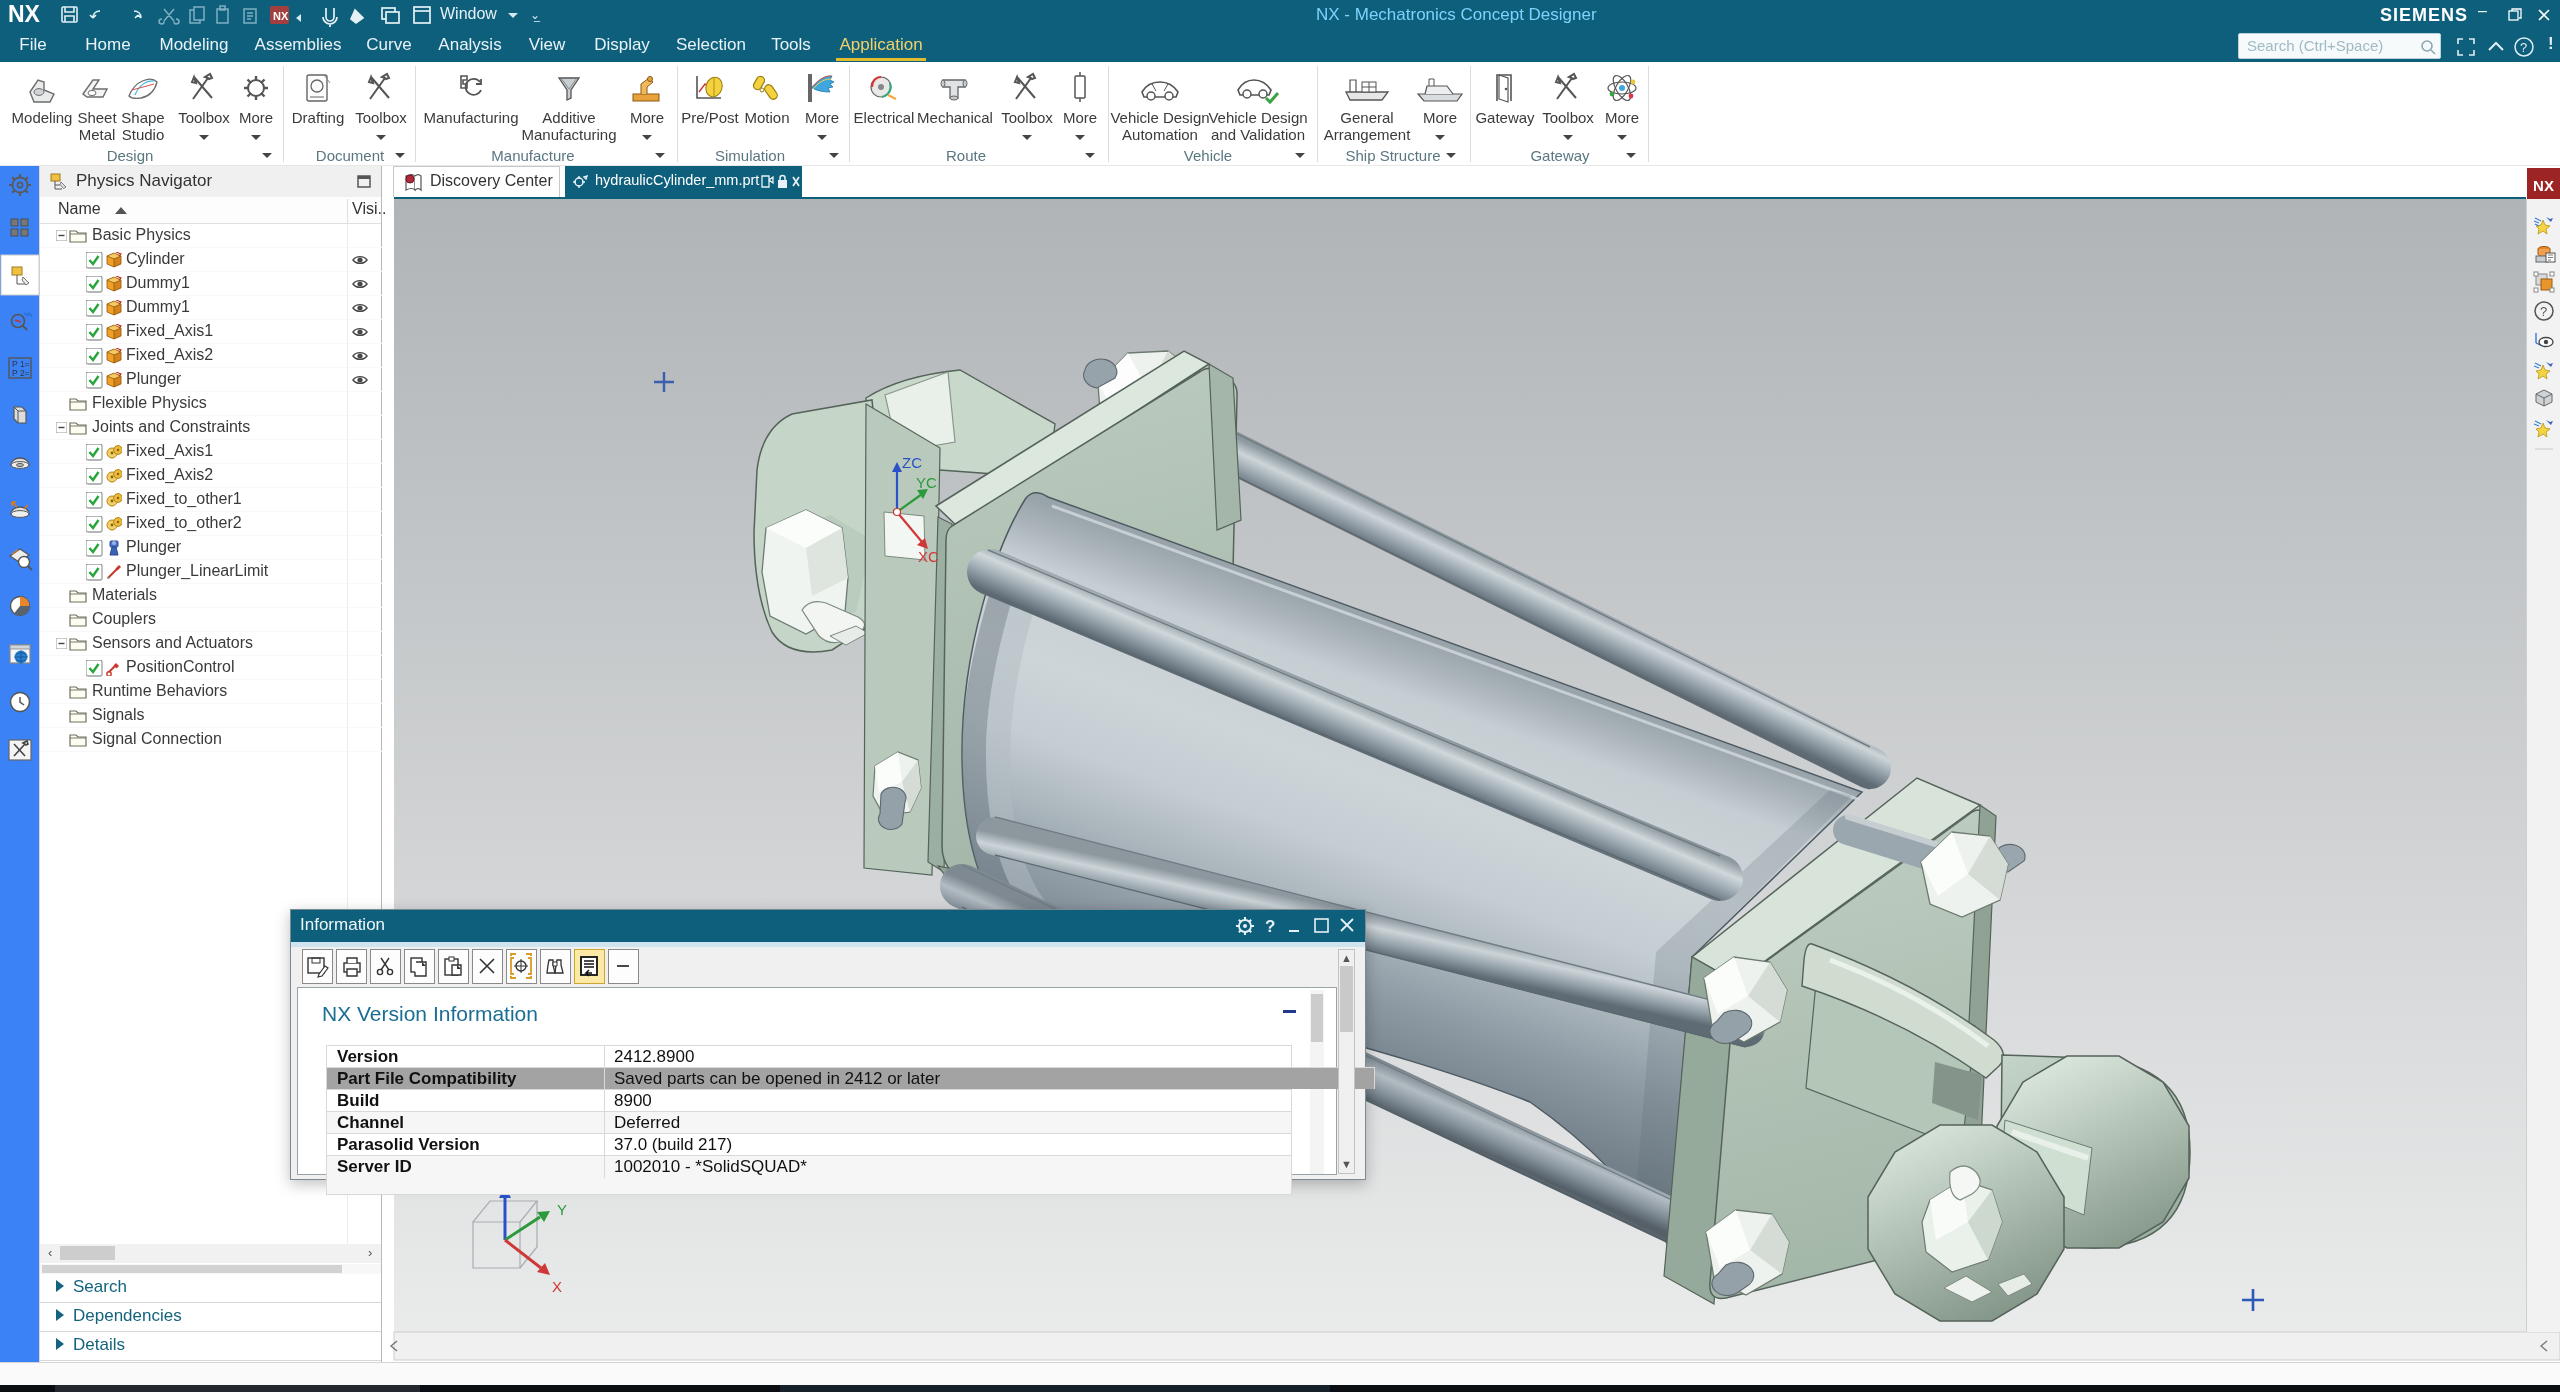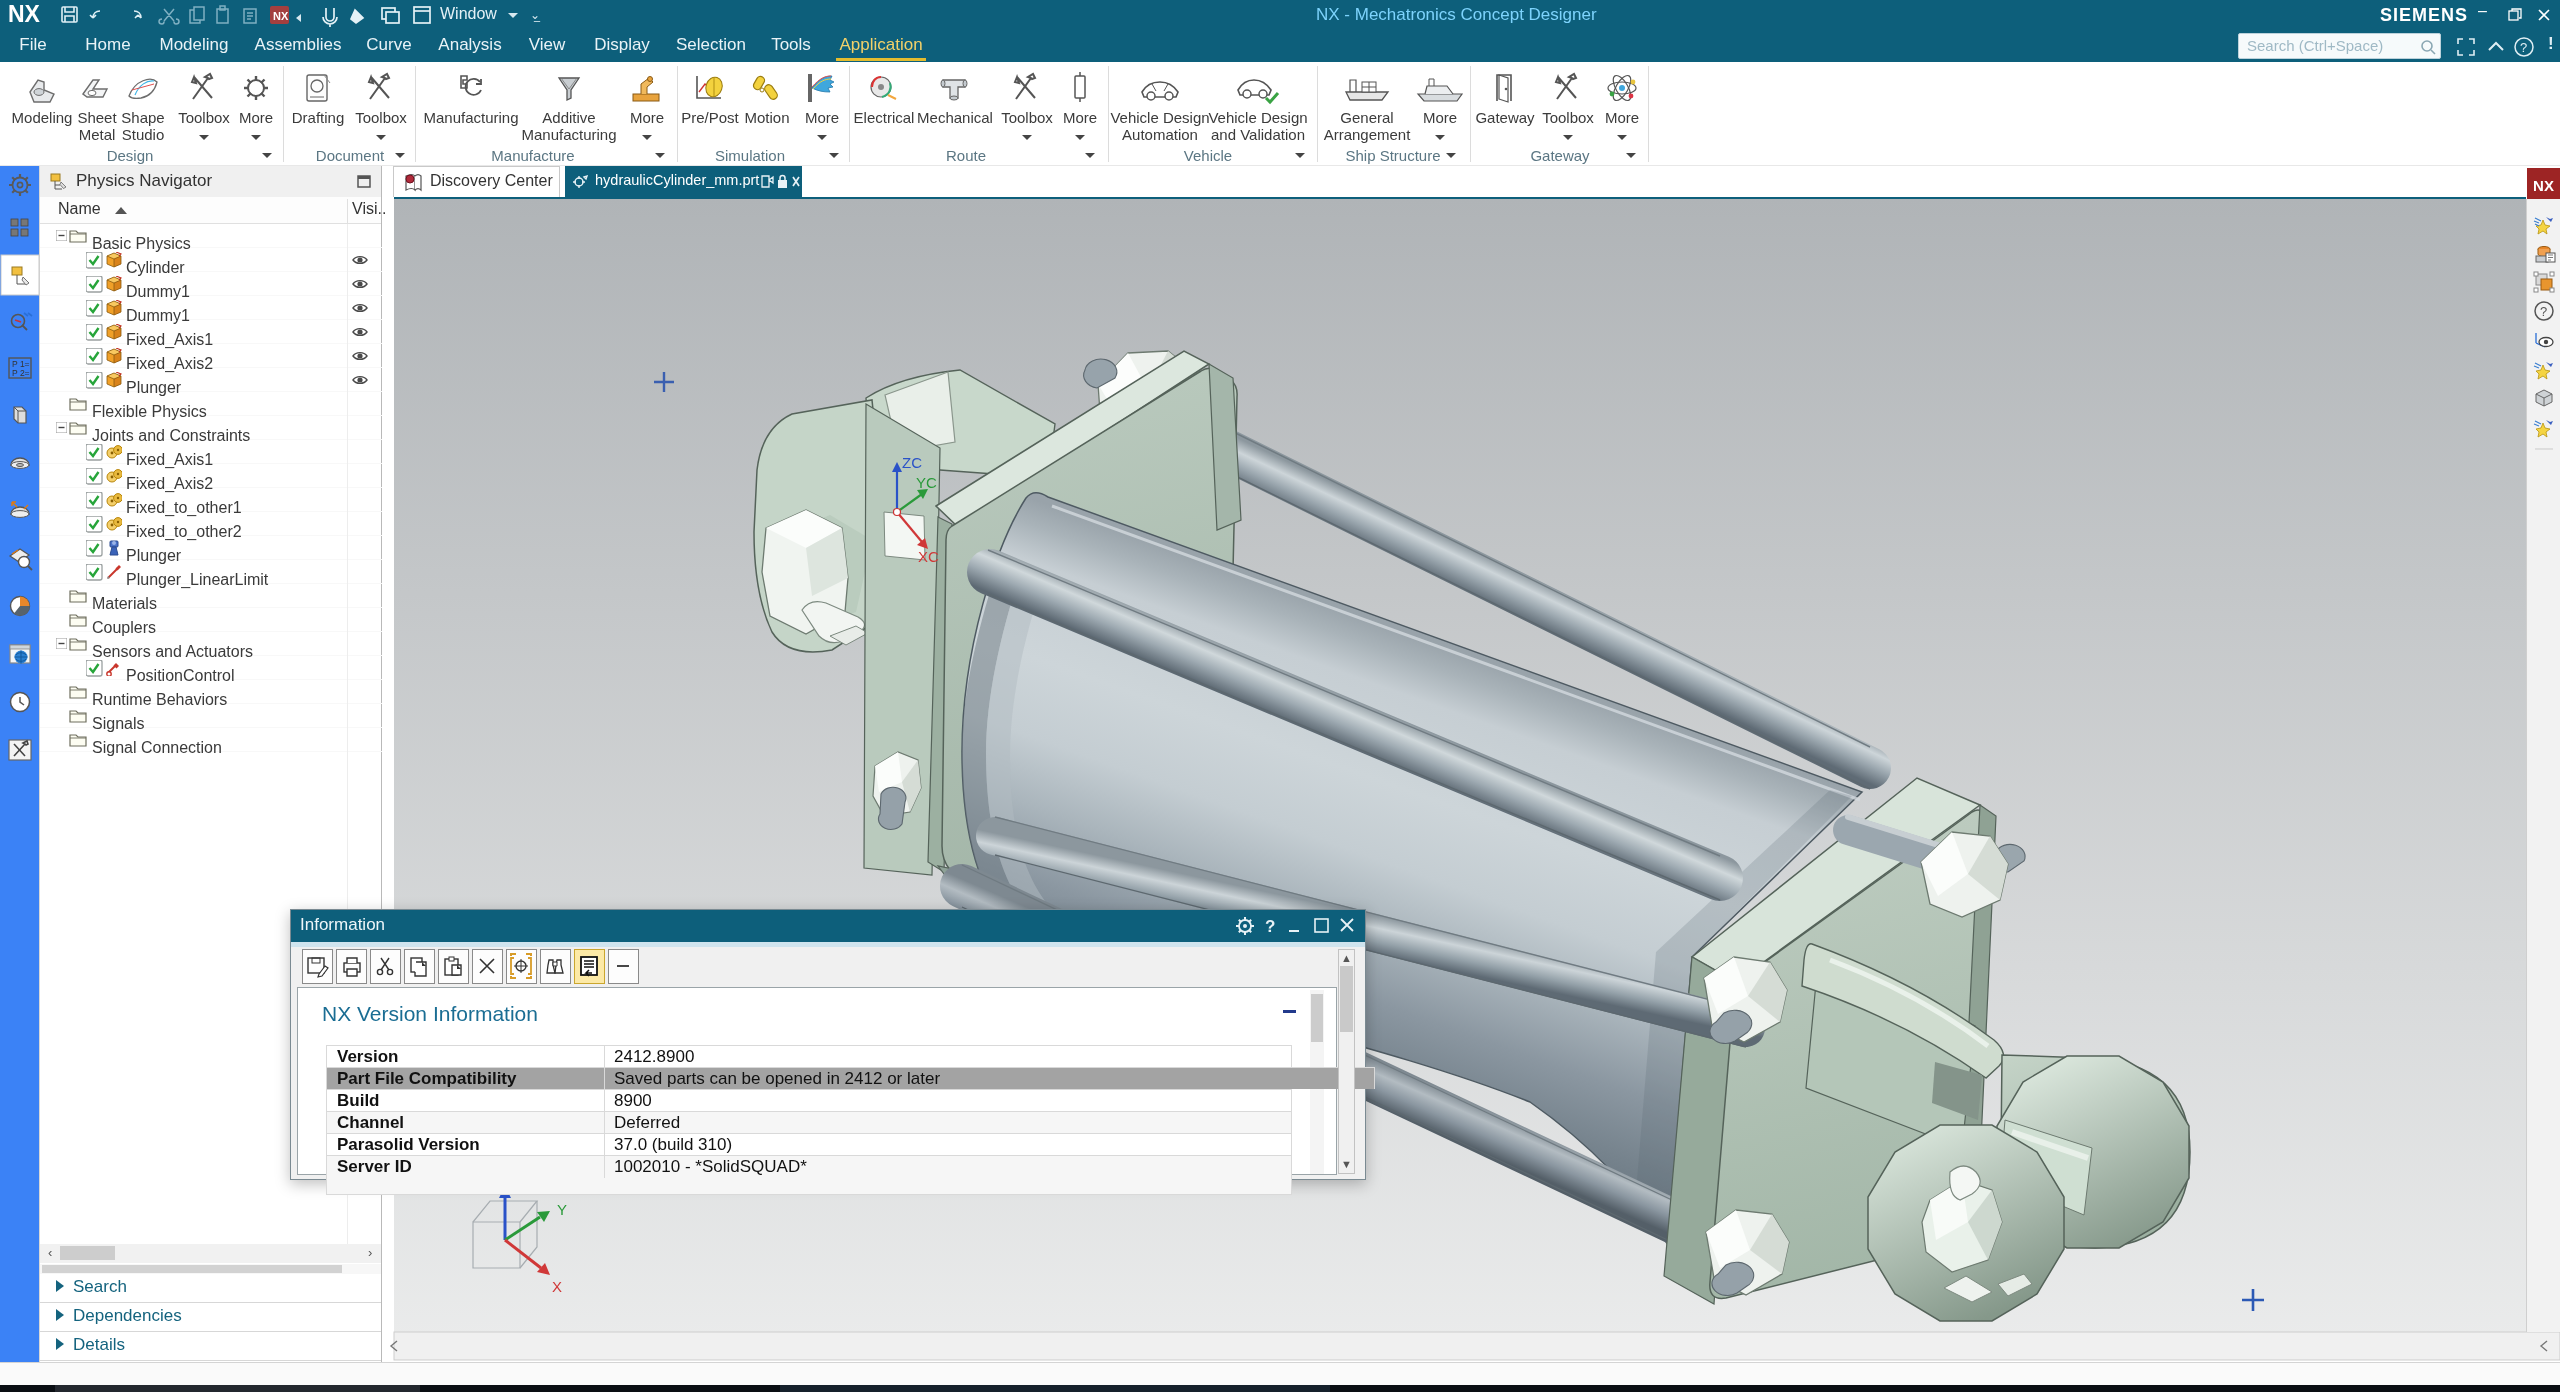--- a/index.html
+++ b/index.html
@@ -17,21 +17,21 @@
   .gsep { position:absolute; top:66px; height:96px; width:1px; background:#dcdcdc; }
   .glbl { position:absolute; top:147px; height:18px; font-size:15px; color:#5b7683; transform:translateX(-50%); }
   .gcar { position:absolute; top:153px; }
   #tabstrip { position:absolute; left:383px; top:166px; width:2177px; height:31px; background:#ffffff; }
   #vline { position:absolute; left:394px; top:197px; width:2132px; height:2px; background:#0d5f7b; }
   #leftstrip { position:absolute; left:0; top:166px; width:40px; height:1219px; background:#3b82f6; border-right:1px solid #d7d7d7; }
   #navpanel { position:absolute; left:40px; top:166px; width:342px; height:1196px; background:#ffffff; border-right:1px solid #b9b9b9; }
   #statusbar { position:absolute; left:0; top:1362px; width:2560px; height:23px; background:#fafafa; border-top:1px solid #d4d4d4;}
   #taskbar { position:absolute; left:0; top:1385px; width:2560px; height:7px; background:#0a0e13; }
   .trow { position:absolute; left:0; width:342px; height:24px; font-size:16px; color:#3a3a3a; }
-  .trow .nm { position:absolute; top:2px;margin-top:9px; }
+  .trow .nm { position:absolute; top:2px; }
   #rightstrip { position:absolute; left:2526px; top:199px; width:34px; height:1133px; background:#f2f2f2; border-left:1px solid #cfcfcf; }
 </style>
 </head>
 <body>
 <div id="titlebar">
   <div class="abs" style="left:8px;top:1px;color:#fff;font-size:23px;font-weight:bold;letter-spacing:0px;">NX</div>
   <svg class="abs" style="left:52px;top:0" width="470" height="30" viewBox="0 0 470 30">
     <g stroke="#dff0f6" fill="none" stroke-width="1.6">
       <rect x="10" y="7" width="15" height="15" rx="1"></rect>
         <path d="M13 7v5h9v-5M13 22v-6h9v6"></path>
@@ -1060,21 +1060,21 @@
           <div class="abs" style="left:287px;top:1px;font-size:17px;color:#111;">8900</div>
         </div>
         <div class="abs" style="left:0;top:66px;width:966px;height:22px;background:#f6f6f6;border-left:1px solid #d9d9d9;border-right:1px solid #d9d9d9;border-top:1px solid #d9d9d9;">
           <div class="abs" style="left:10px;top:1px;font-size:17px;font-weight:bold;color:#111;">Channel</div>
           <div class="abs" style="left:277px;top:0;width:1px;height:22px;background:#d9d9d9;"></div>
           <div class="abs" style="left:287px;top:1px;font-size:17px;color:#111;">Deferred</div>
         </div>
         <div class="abs" style="left:0;top:88px;width:966px;height:22px;background:#ffffff;border-left:1px solid #d9d9d9;border-right:1px solid #d9d9d9;border-top:1px solid #d9d9d9;">
           <div class="abs" style="left:10px;top:1px;font-size:17px;font-weight:bold;color:#111;">Parasolid Version</div>
           <div class="abs" style="left:277px;top:0;width:1px;height:22px;background:#d9d9d9;"></div>
-          <div class="abs" style="left:287px;top:1px;font-size:17px;color:#111;">37.0 (build 310)</div>
+          <div class="abs" style="left:287px;top:1px;font-size:17px;color:#111;">37.0 (build 217)</div>
         </div>
         <div class="abs" style="left:0;top:110px;width:966px;height:40px;background:#f6f6f6;border-left:1px solid #d9d9d9;border-right:1px solid #d9d9d9;border-top:1px solid #d9d9d9;border-bottom:1px solid #d9d9d9;">
           <div class="abs" style="left:10px;top:1px;font-size:17px;font-weight:bold;color:#111;">Server ID</div>
           <div class="abs" style="left:277px;top:0;width:1px;height:22px;background:#d9d9d9;"></div>
           <div class="abs" style="left:287px;top:1px;font-size:17px;color:#111;">1002010 - *SolidSQUAD*</div>
         </div>
       </div>
   </div>
   <div class="abs" style="left:1047px;top:39px;width:17px;height:225px;background:#f0f0f0;border:1px solid #c2c2c2;">
     <div class="abs" style="left:2px;top:2px;color:#555;font-size:11px;">▲</div>

